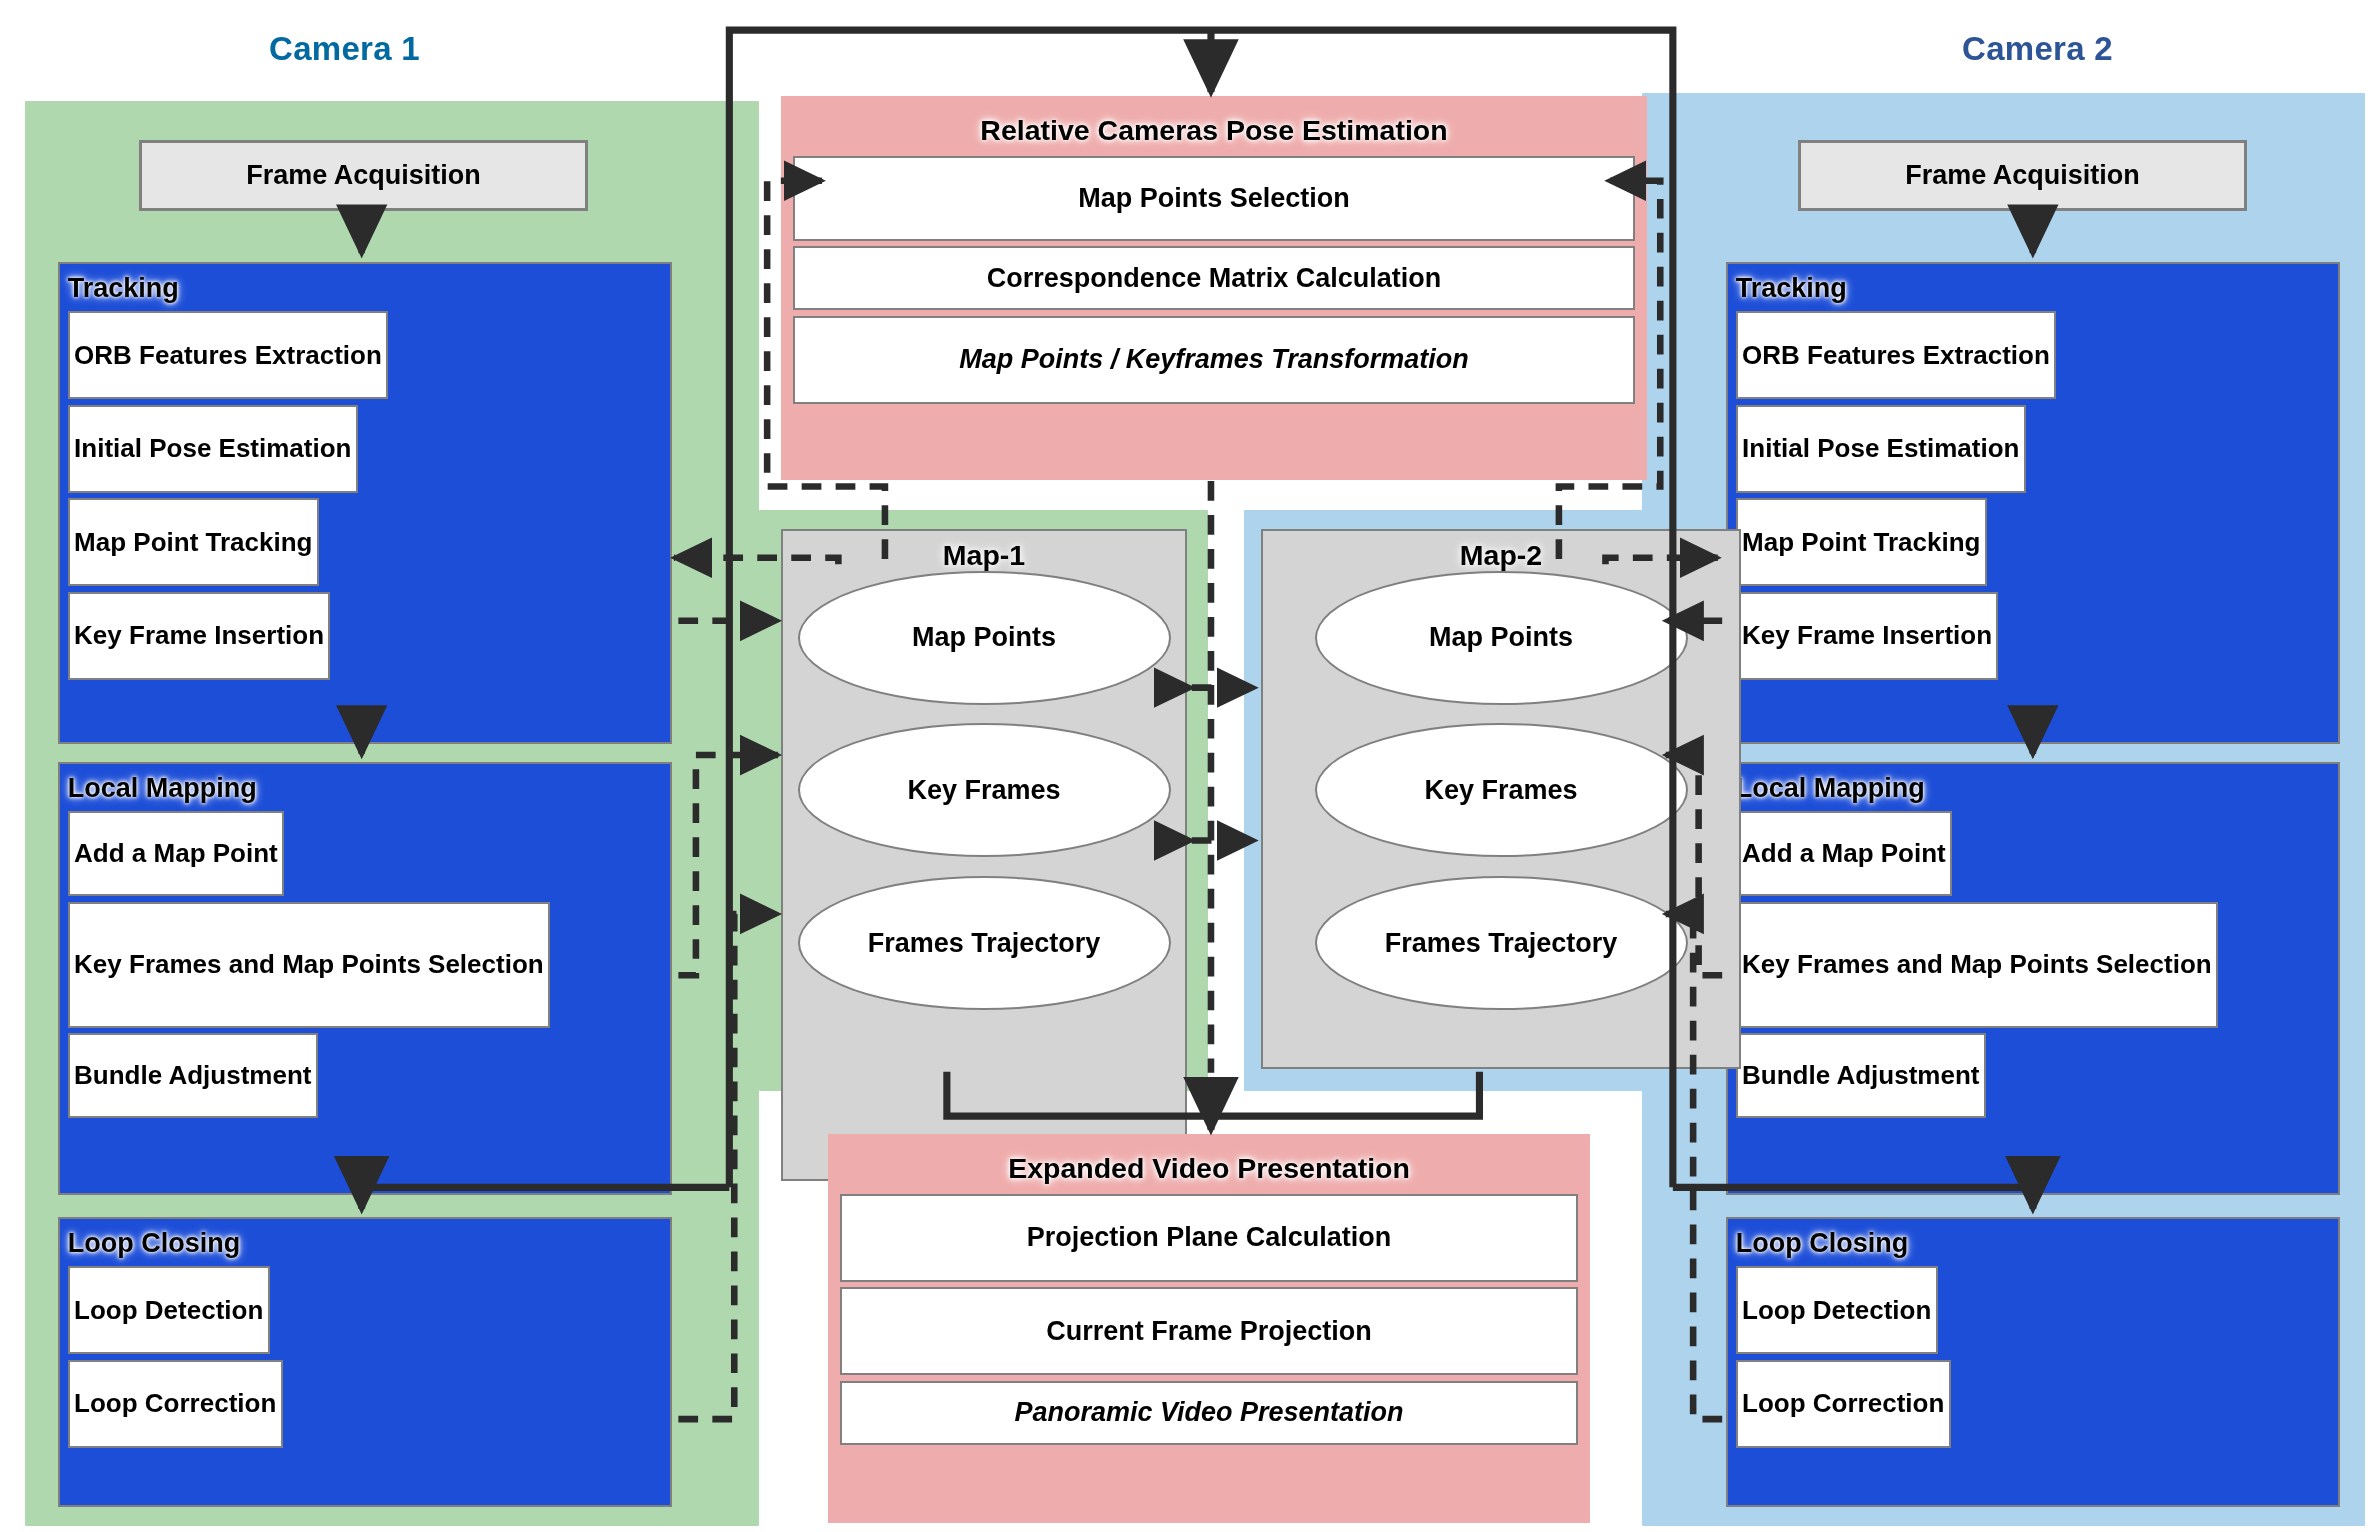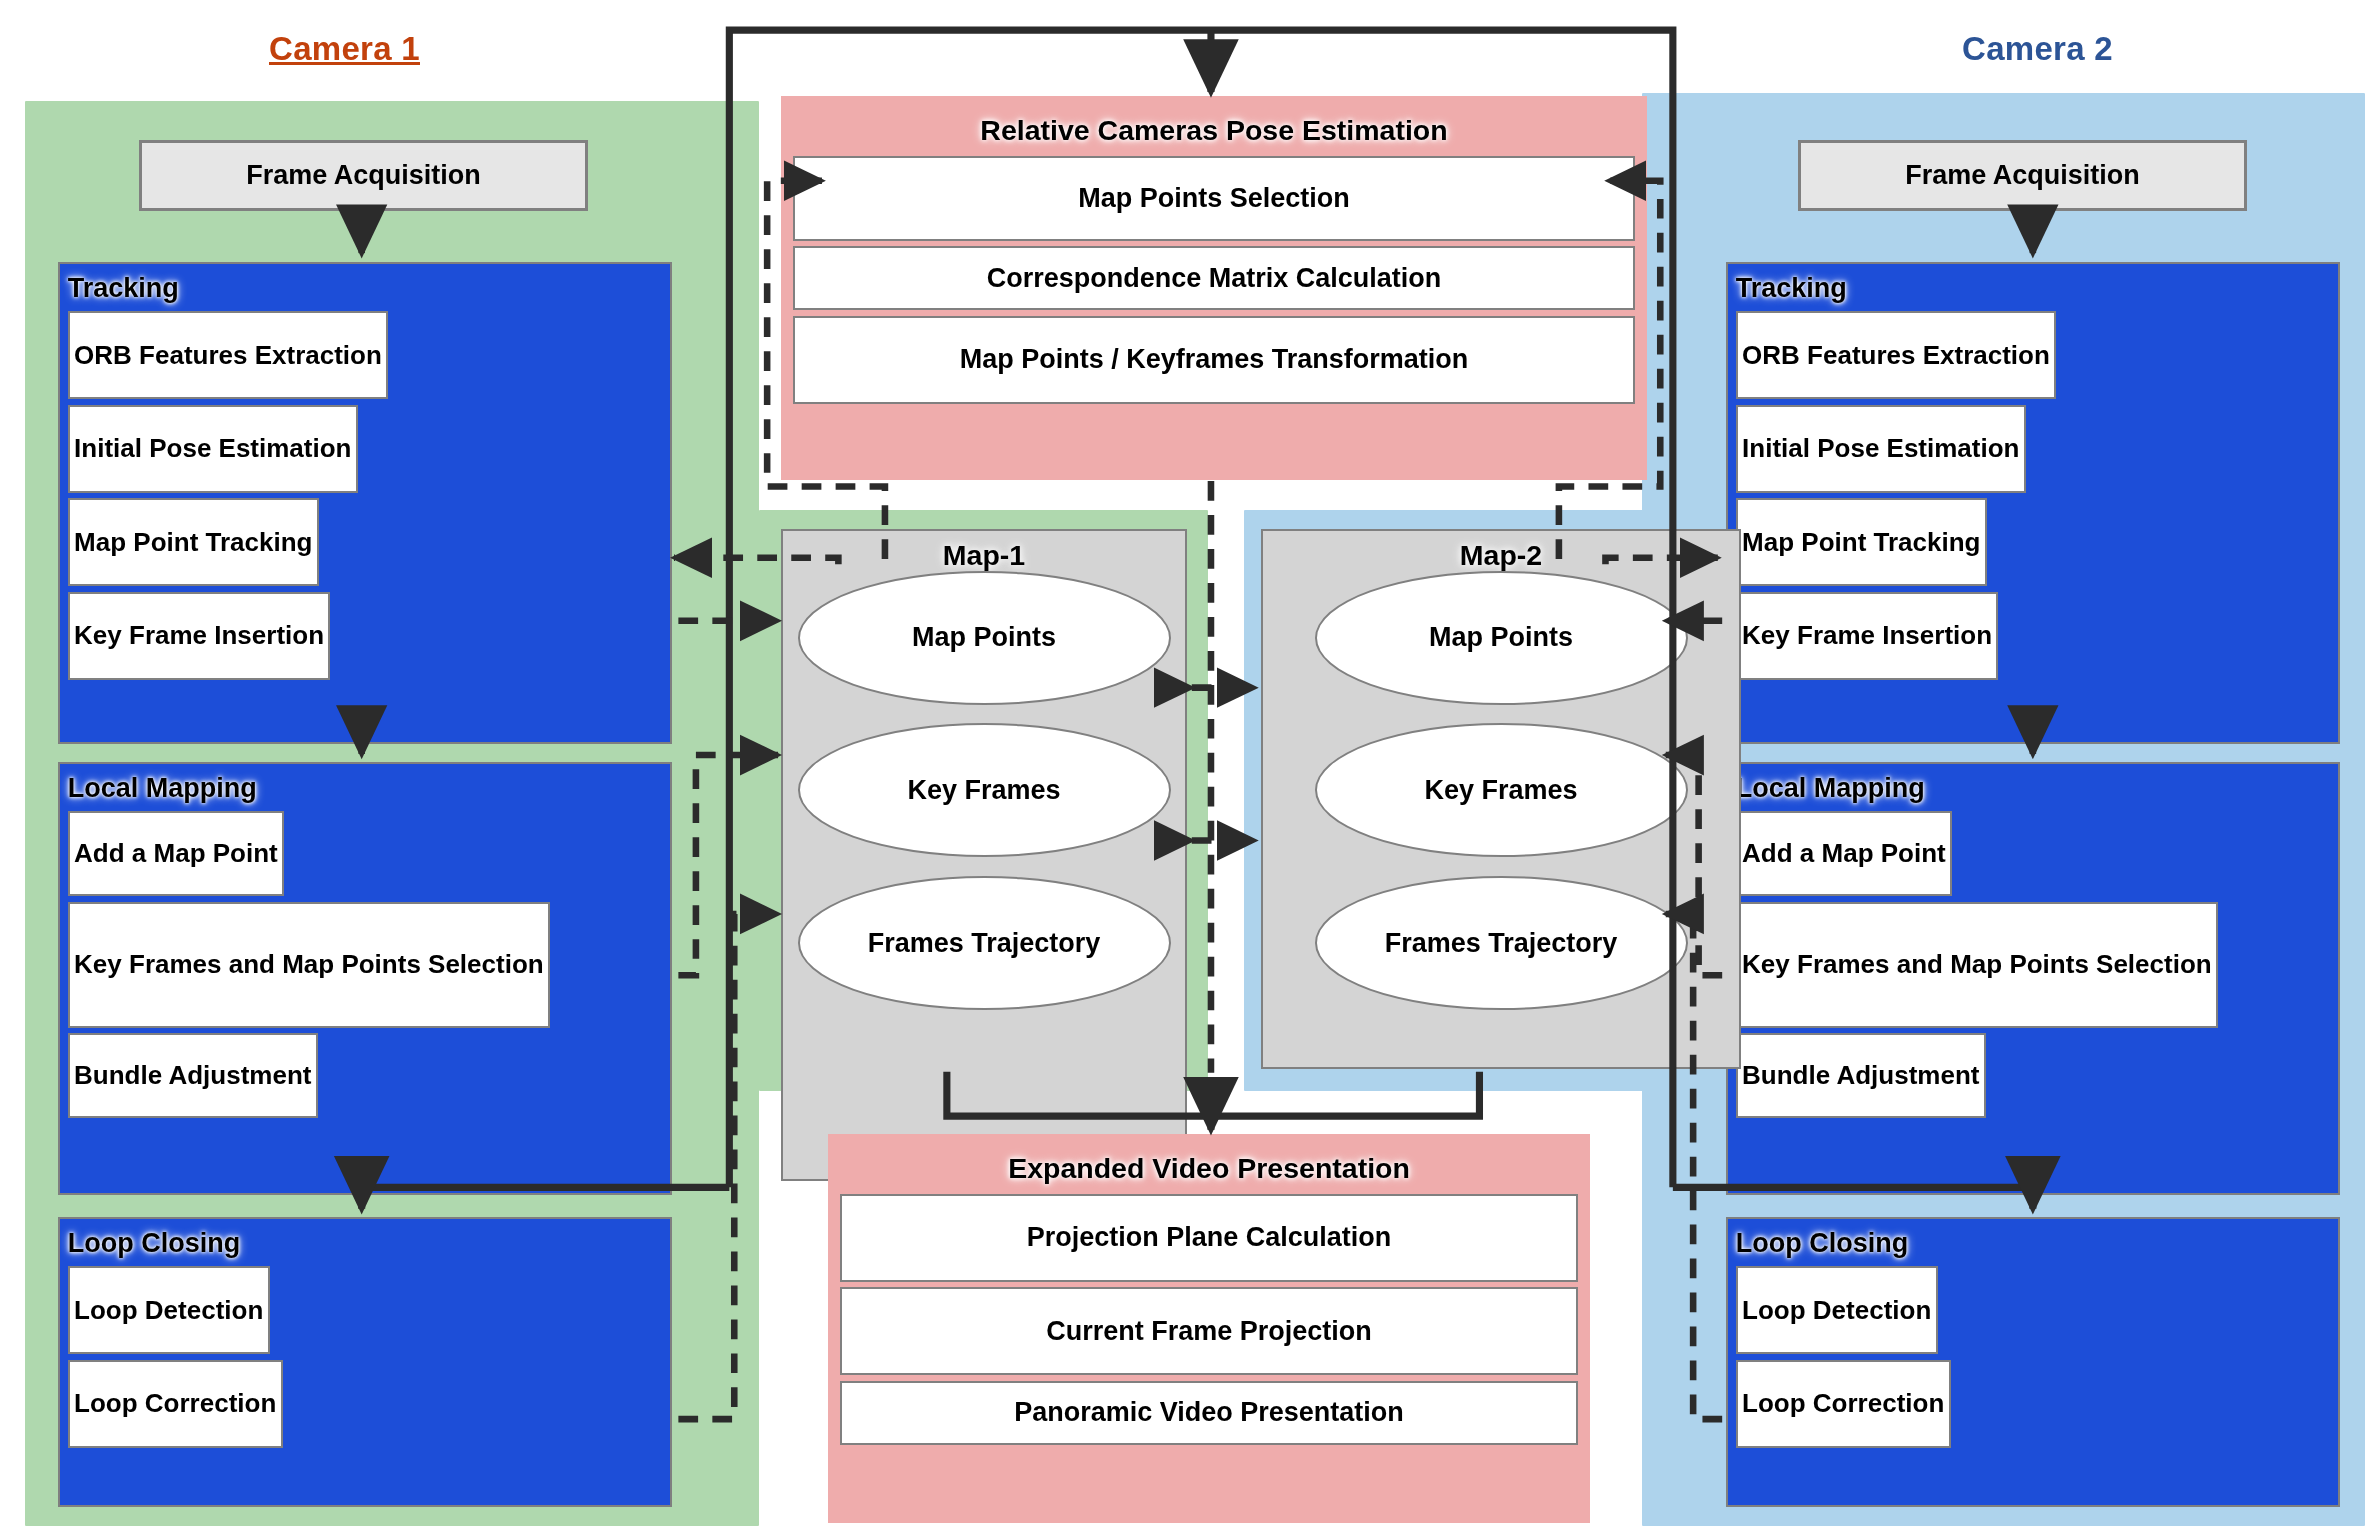--- a/index.html
+++ b/index.html
@@ -21,21 +21,21 @@
   .cam-panel { border-radius:1.1px; }
   #panel-cam1 { background:#AFD8AE; }
   #panel-cam2 { background:#AED3EC; }
 
   
   .cam-label {
     position:absolute; z-index:6;
     font-size:33px; font-weight:bold;
     letter-spacing:0.3px; white-space:nowrap;
   }
-  #cam1-label { color:#c2410c;text-decoration:underline; }
+  #cam1-label { color:#0369a1; }
   #cam2-label { color:#2C5496; }
 
   
   .module {
     background:#1d4ed8;
     border:2.7px solid #7F7F7F;
     display:flex; flex-direction:column;
     align-items:flex-start;
     padding:0 7.7px 7.7px 7.7px;
   }
@@ -79,21 +79,21 @@
     white-space:nowrap;
   }
   .pink-item {
     background:#FFFFFF;
     border:2.7px solid #808080;
     font-size:27px; font-weight:bold; color:#000;
     display:flex; align-items:center; justify-content:center;
     text-align:center;
     margin-bottom:5.5px;
   }
-  .pink-item:last-child { margin-bottom:4px; }
+  .pink-item:last-child { margin-bottom:4px;font-style:italic; }
 
   
   .map-box {
     background:#D4D4D4;
     border:2.7px solid #808080;
     display:flex; flex-direction:column; align-items:center;
   }
   .map-title {
     font-size:28.5px; font-weight:bold; color:#000;
     padding:7.7px 0 3.3px 0;

